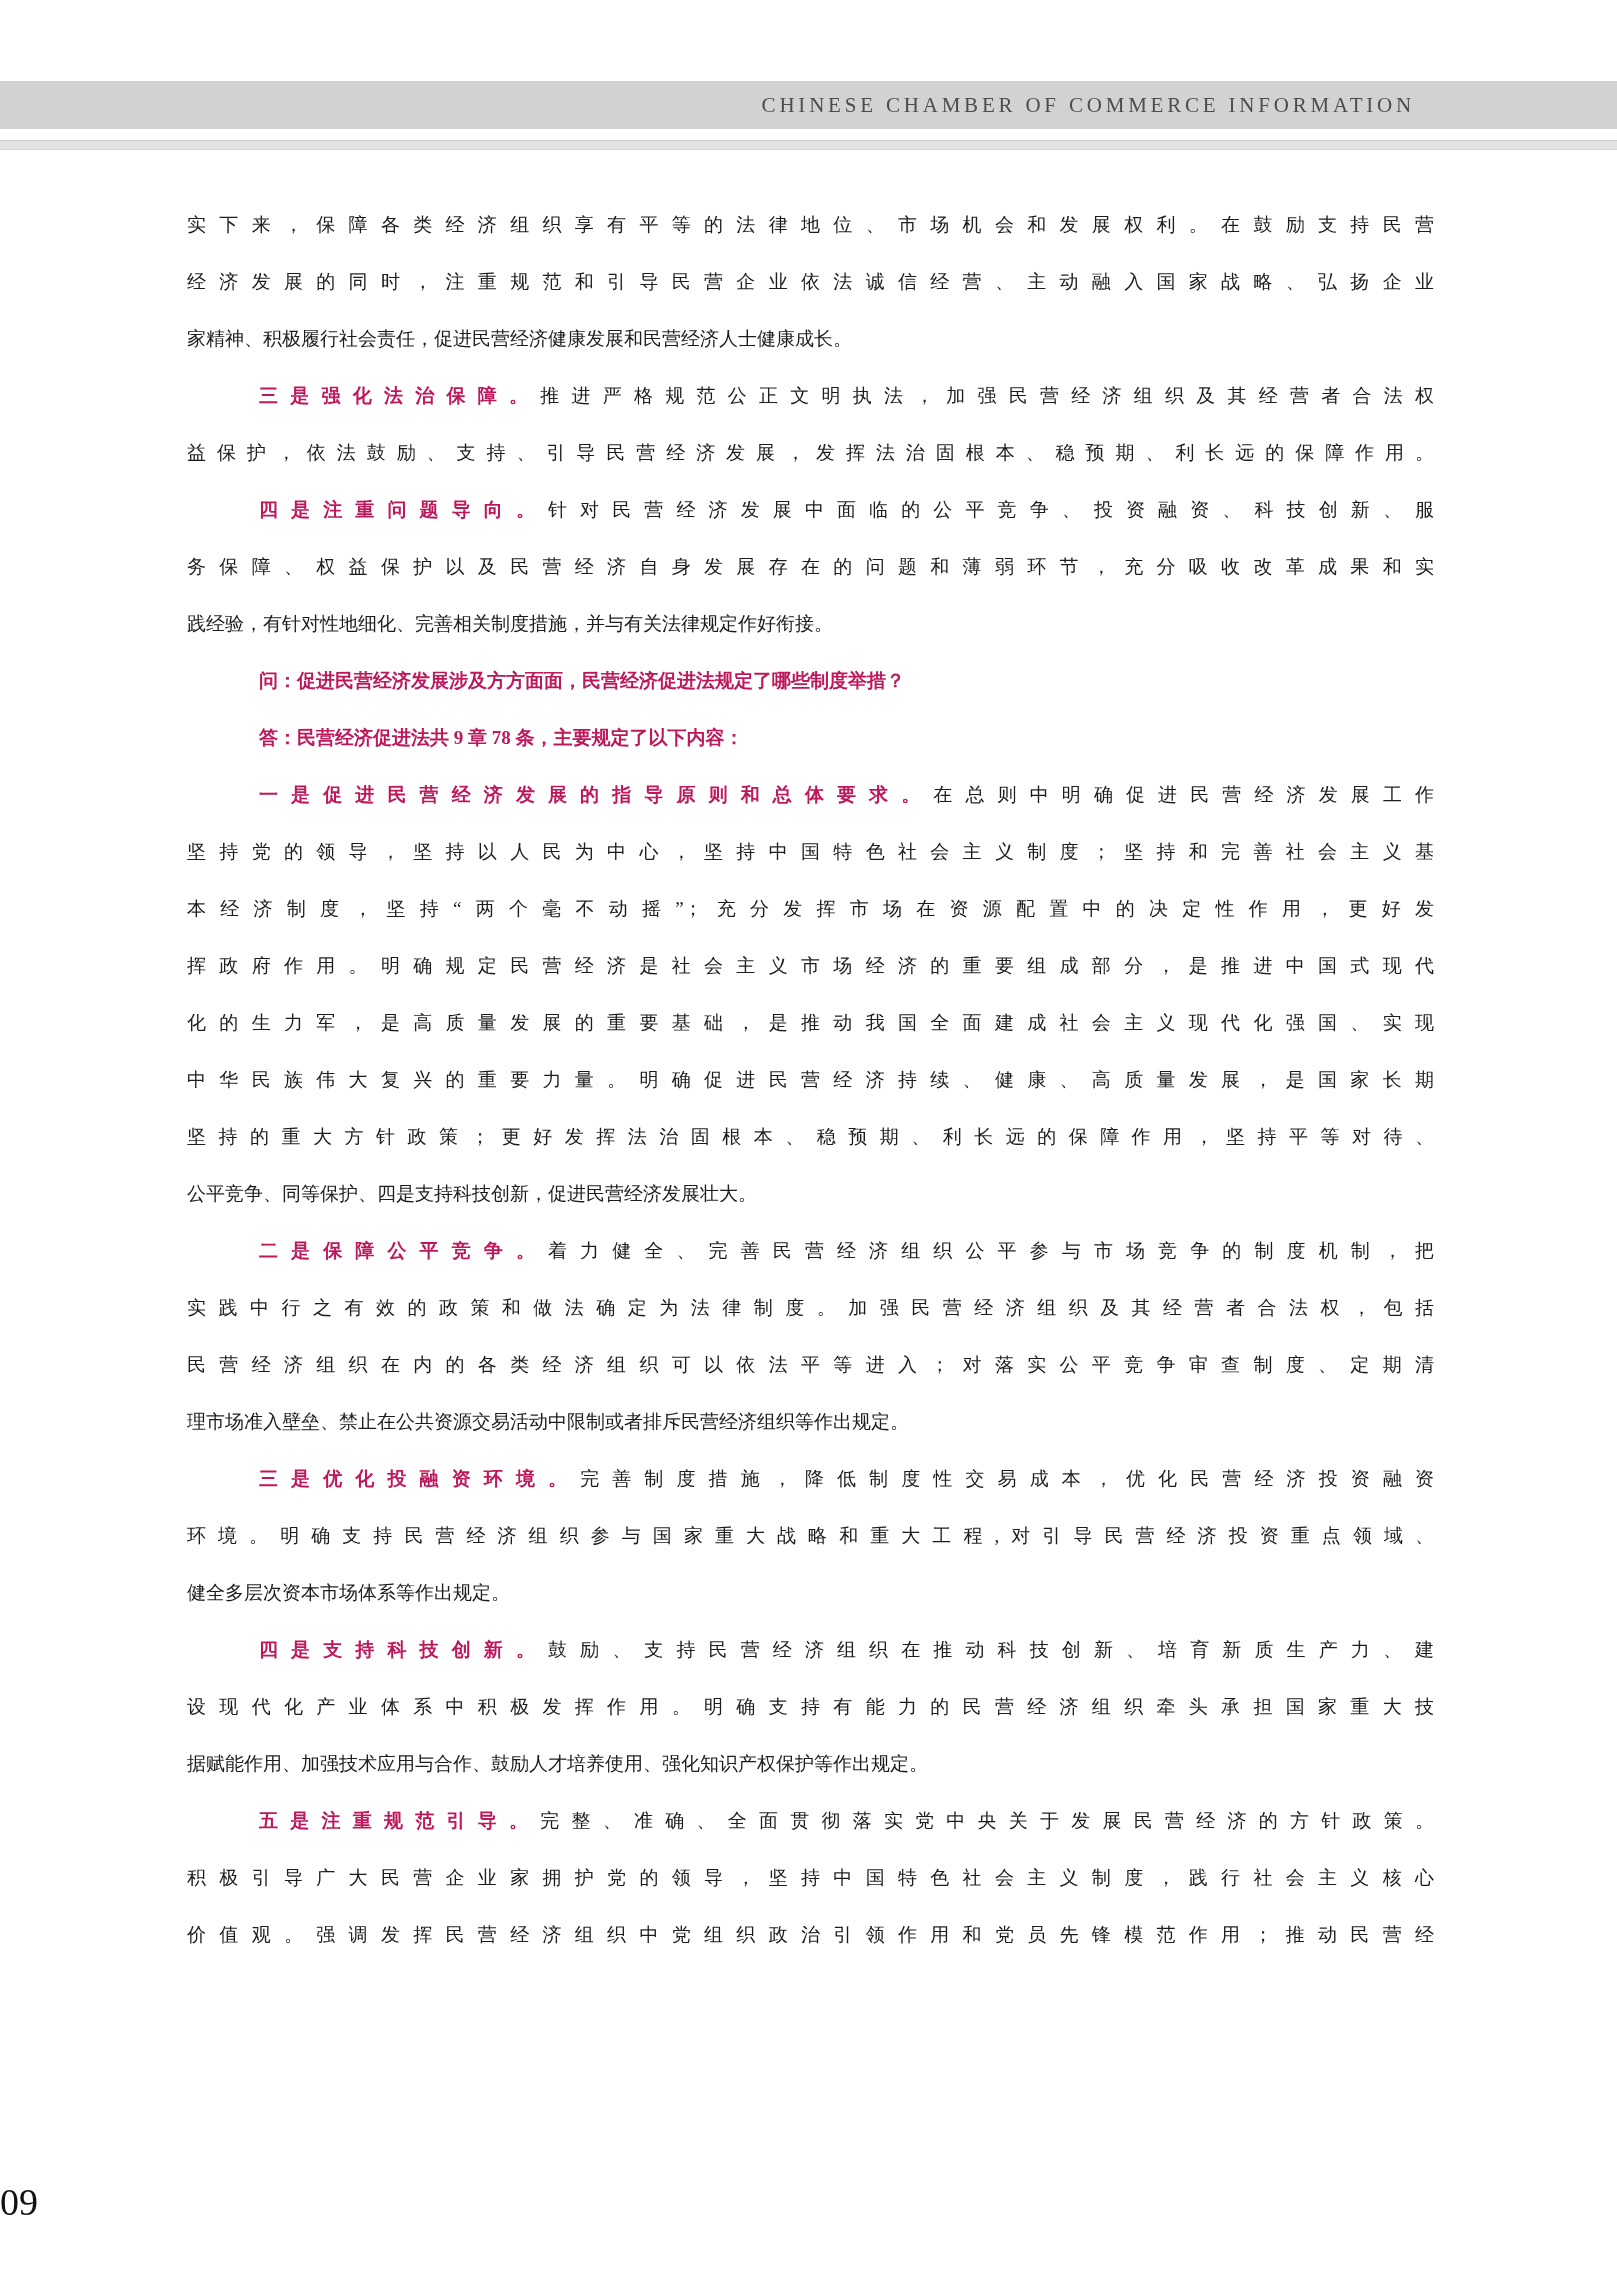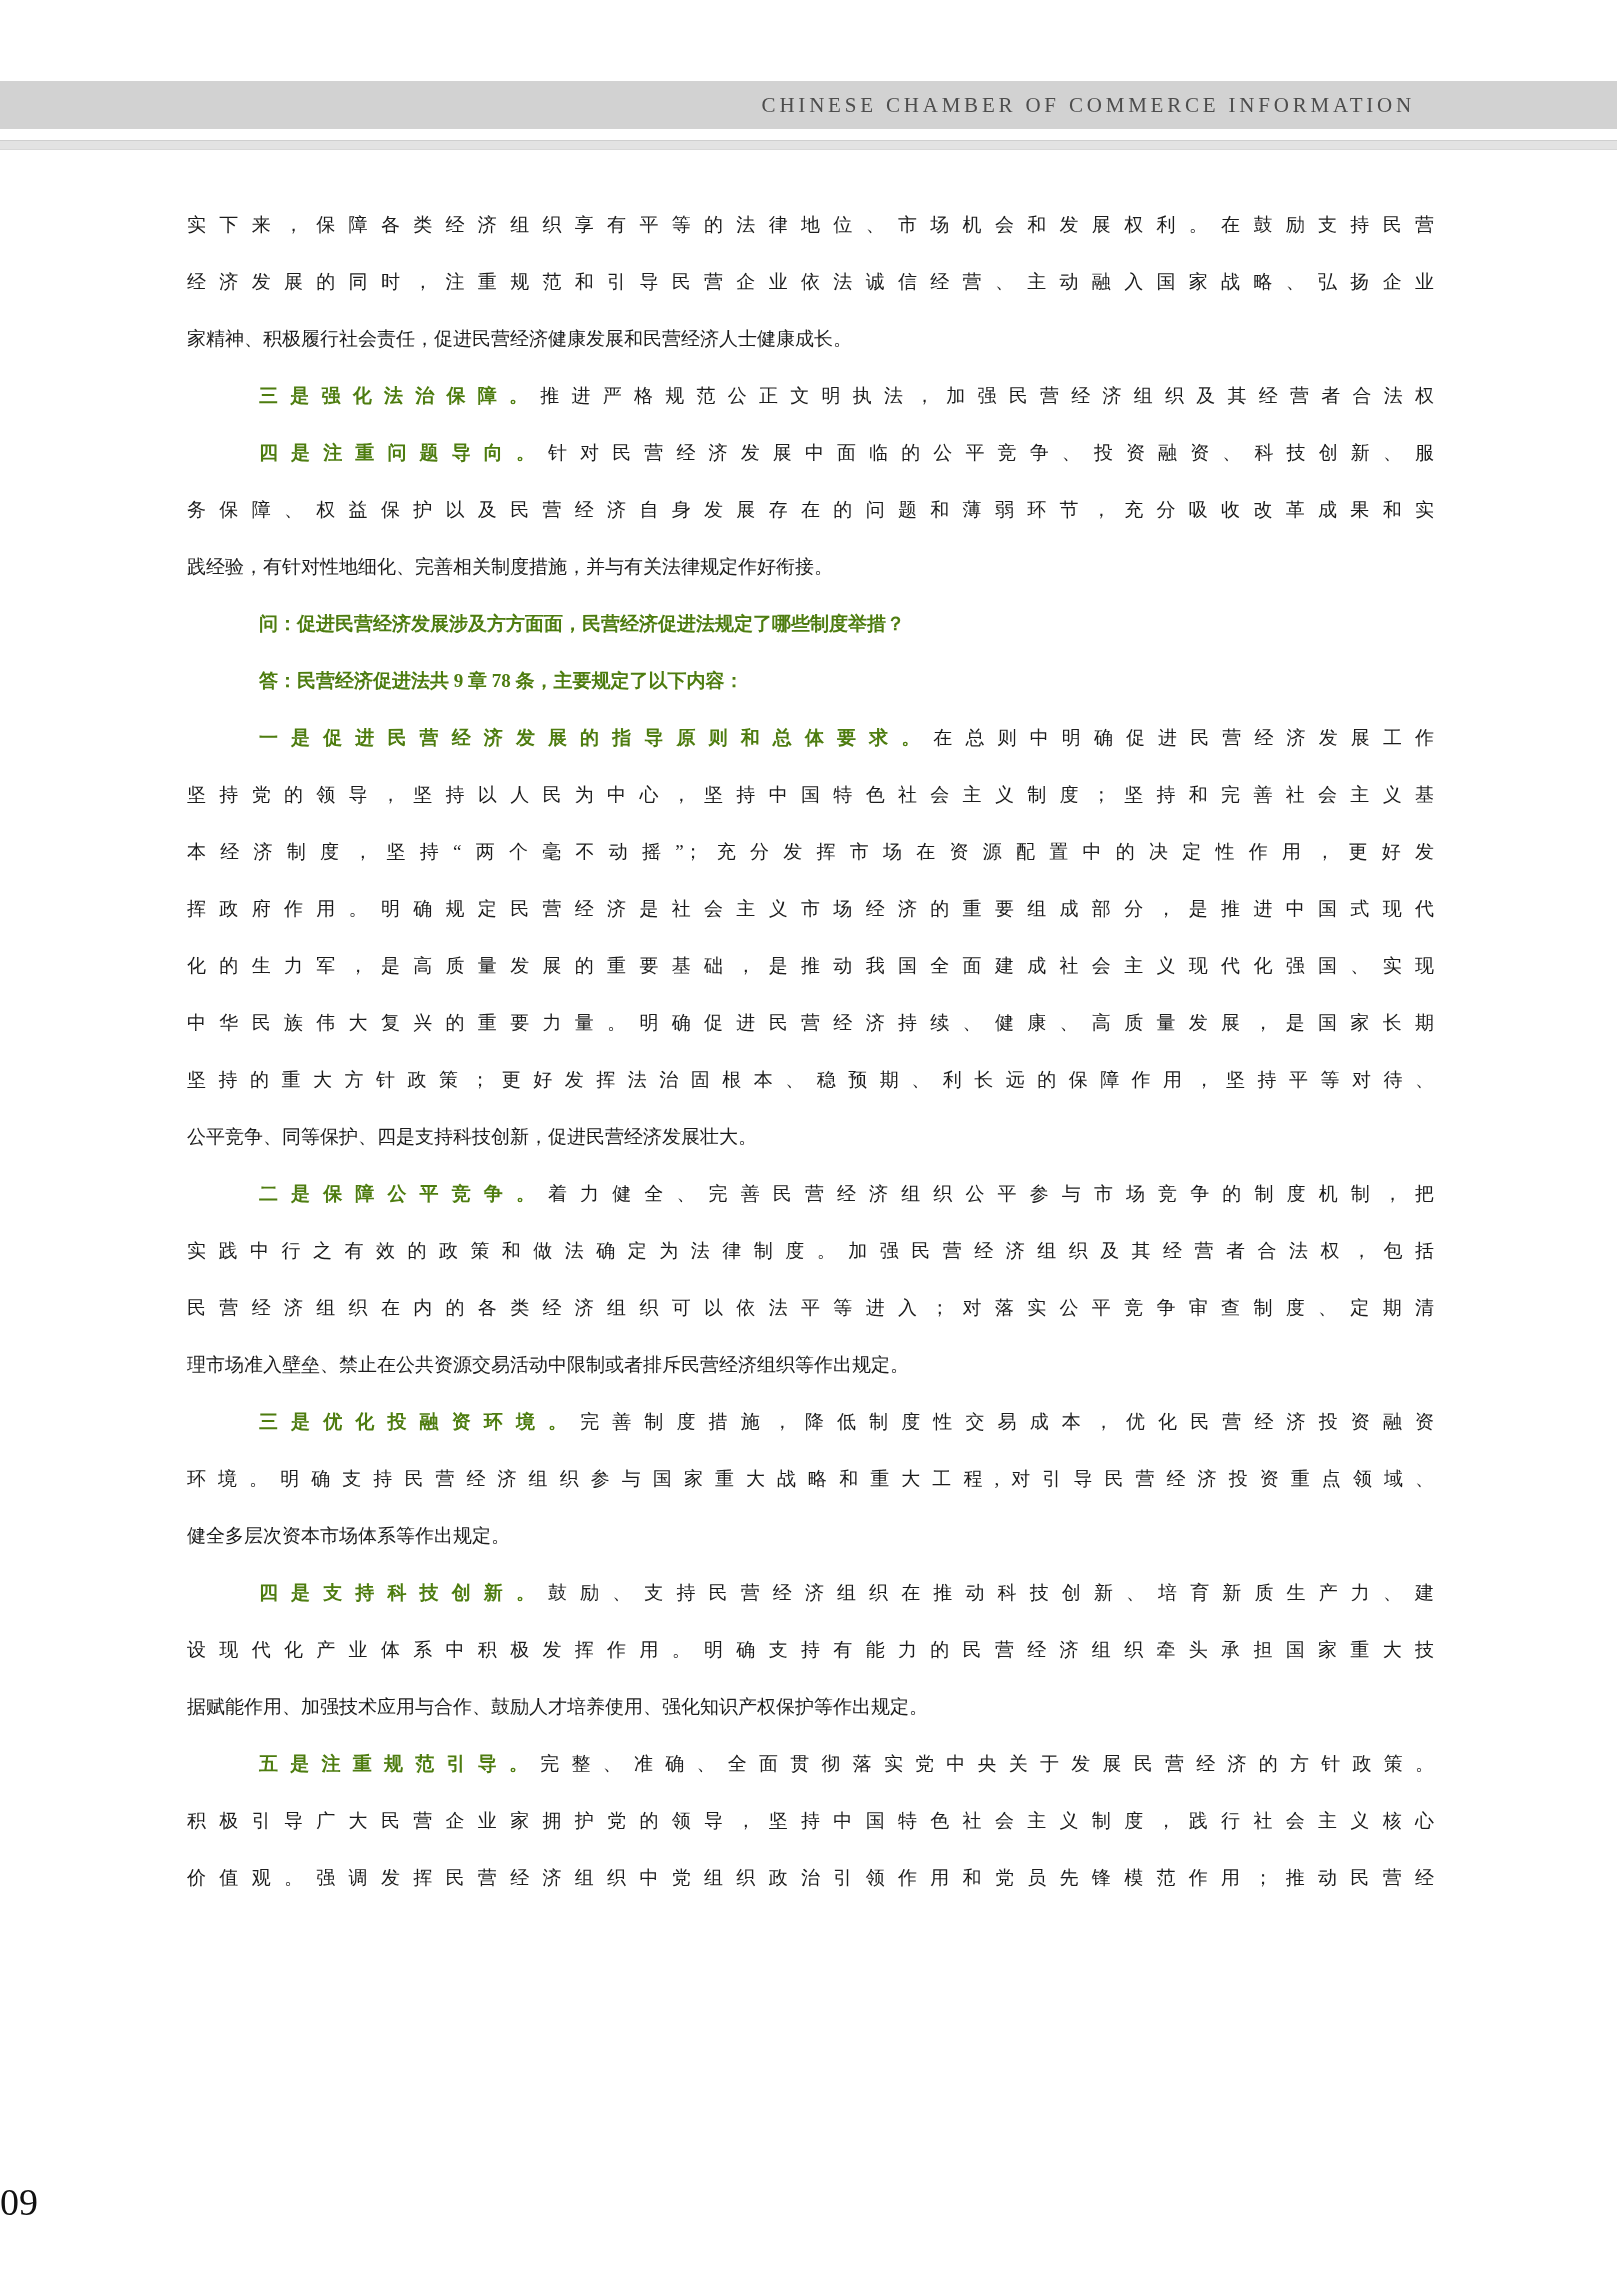--- a/index.html
+++ b/index.html
@@ -52,21 +52,21 @@
     line-height: 57px;
     font-size: 19px;
     color: #1c1c1c;
     text-align: justify;
     text-align-last: left;
     overflow: hidden;
     white-space: normal;
   }
   .line.jl { text-align-last: justify; }
   .line.ind { text-indent: 72px; }
-  .b { font-weight: 700; color: #4d7c0f; font-family: Liberation Serif, serif; }
+  .b { font-weight: 700; color: #be185d; font-family: Liberation Serif, serif; }
   .page-number {
     position: absolute;
     left: 0;
     top: 2180px;
     width: 1617px;
     text-align: left;
     font-family: "Liberation Serif", serif;
     font-size: 38px;
     color: #111111;
   }
@@ -79,20 +79,21 @@
   <div class="header-bar">
     <span class="banner-text">CHINESE CHAMBER OF COMMERCE INFORMATION</span>
   </div>
   <div class="divider-strip"></div>
 
   <div class="content">
     <div class="line jl"><span class="b"></span><span>实下来，保障各类经济组织享有平等的法律地位、市场机会和发展权利。在鼓励支持民营</span></div>
     <div class="line jl"><span class="b"></span><span>经济发展的同时，注重规范和引导民营企业依法诚信经营、主动融入国家战略、弘扬企业</span></div>
     <div class="line"><span class="b"></span><span>家精神、积极履行社会责任，促进民营经济健康发展和民营经济人士健康成长。</span></div>
     <div class="line ind jl"><span class="b">三是强化法治保障。</span><span>推进严格规范公正文明执法，加强民营经济组织及其经营者合法权</span></div>
+    <div class="line jl"><span class="b"></span><span>益保护，依法鼓励、支持、引导民营经济发展，发挥法治固根本、稳预期、利长远的保障作用。</span></div>
     <div class="line ind jl"><span class="b">四是注重问题导向。</span><span>针对民营经济发展中面临的公平竞争、投资融资、科技创新、服</span></div>
     <div class="line jl"><span class="b"></span><span>务保障、权益保护以及民营经济自身发展存在的问题和薄弱环节，充分吸收改革成果和实</span></div>
     <div class="line"><span class="b"></span><span>践经验，有针对性地细化、完善相关制度措施，并与有关法律规定作好衔接。</span></div>
     <div class="line ind"><span class="b">问：促进民营经济发展涉及方方面面，民营经济促进法规定了哪些制度举措？</span><span></span></div>
     <div class="line ind"><span class="b">答：民营经济促进法共 9 章 78 条，主要规定了以下内容：</span><span></span></div>
     <div class="line ind jl"><span class="b">一是促进民营经济发展的指导原则和总体要求。</span><span>在总则中明确促进民营经济发展工作</span></div>
     <div class="line jl"><span class="b"></span><span>坚持党的领导，坚持以人民为中心，坚持中国特色社会主义制度；坚持和完善社会主义基</span></div>
     <div class="line jl"><span class="b"></span><span>本经济制度，坚持“两个毫不动摇”；充分发挥市场在资源配置中的决定性作用，更好发</span></div>
     <div class="line jl"><span class="b"></span><span>挥政府作用。明确规定民营经济是社会主义市场经济的重要组成部分，是推进中国式现代</span></div>
     <div class="line jl"><span class="b"></span><span>化的生力军，是高质量发展的重要基础，是推动我国全面建成社会主义现代化强国、实现</span></div>

